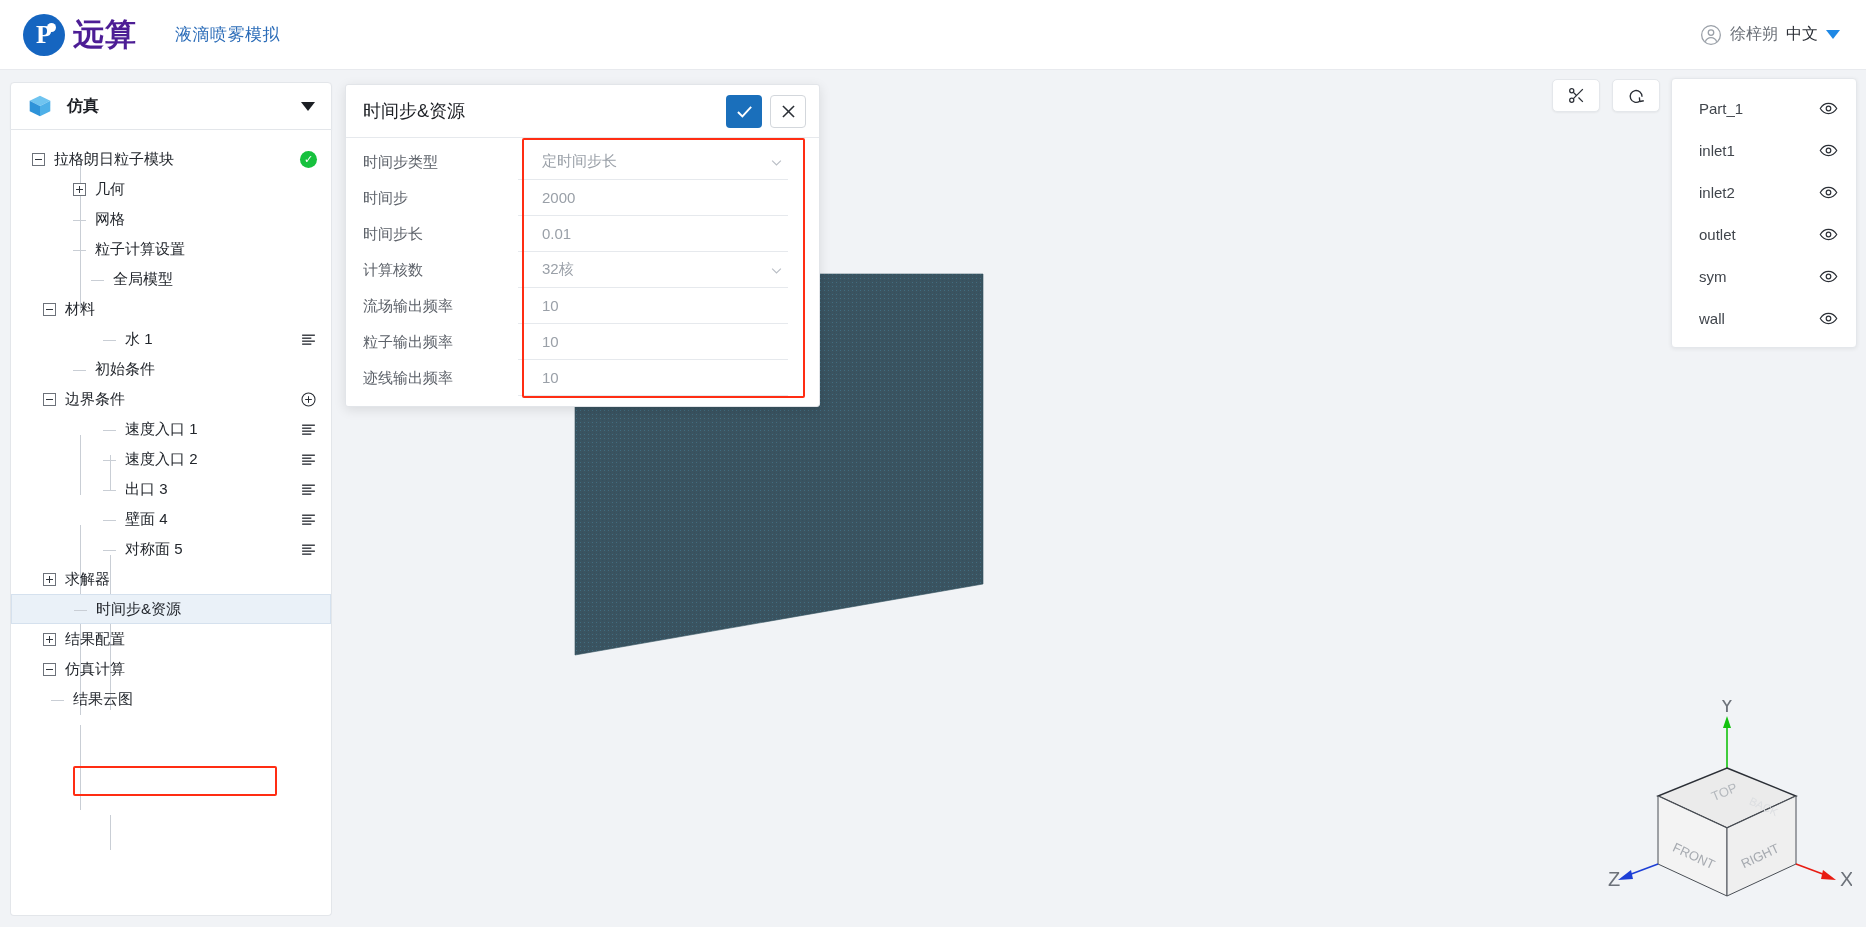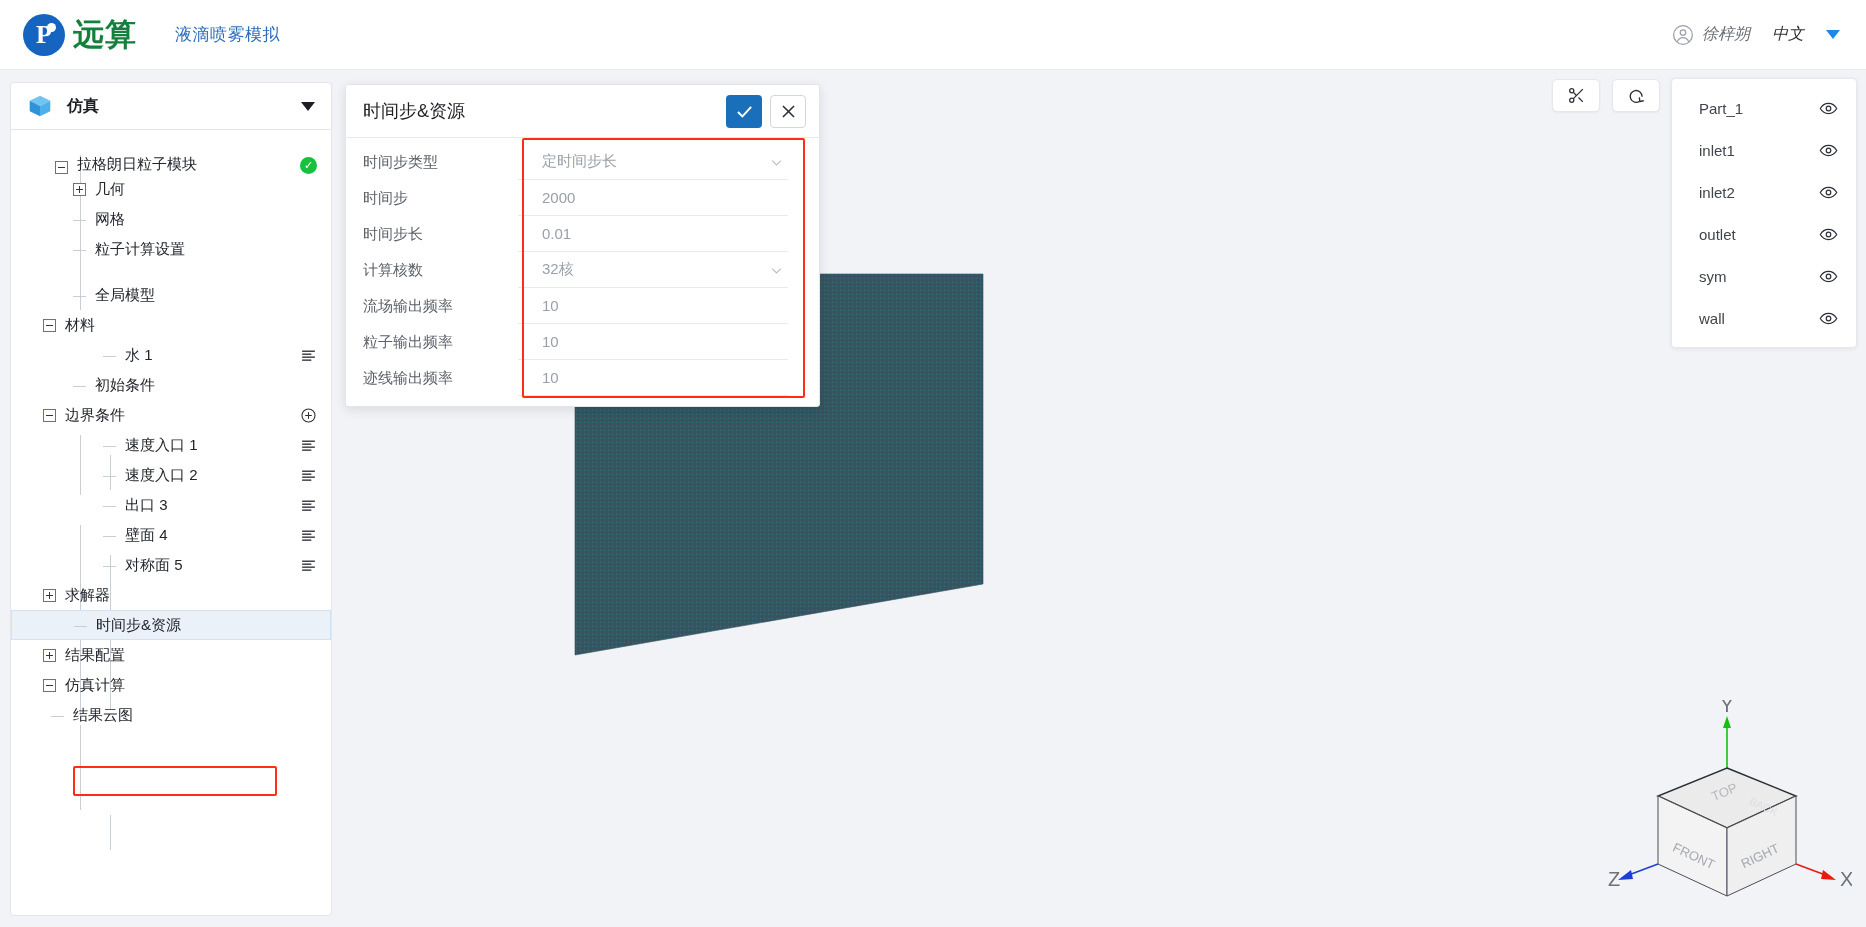--- a/index.html
+++ b/index.html
@@ -26,28 +26,28 @@
     position: absolute; left: 0; top: 0; width: 42px; height: 42px;
     color: #fff; font-size: 26px; font-weight: bold;
     display: flex; align-items: center; justify-content: center;
     font-family: "Liberation Serif", serif;
   }
   .logo-mark .dot {
     position:absolute; width:9px; height:9px; border-radius:50%;
     background:#ffffff; right:9px; top:9px;
   }
   .logo-text {
-    font-size: 31px; font-weight: bold; color: #15803d;
+    font-size: 31px; font-weight: bold; color: #4c1d95;
     margin-left: 8px; letter-spacing: 1px;
   }
   .app-title {
     font-size: 17px; color: #2b6cb8; margin-left: 38px; letter-spacing: .5px;
   }
   .topbar-right {
-    margin-left: auto; margin-right: 26px; display: flex; align-items: center; gap: 22px; font-style: italic;
+    margin-left: auto; margin-right: 26px; display: flex; align-items: center; gap: 8px;
   }
   .user-chip { display: flex; align-items: center; gap: 8px; color: #6b7078; font-size: 16px; }
   .avatar-ic { width: 22px; height: 22px; }
   .lang-text { font-size: 16px; color: #2b2f36; }
   .caret-blue {
     width: 0; height: 0; border-left: 7px solid transparent;
     border-right: 7px solid transparent; border-top: 9px solid #1e88e5;
   }
 
   
@@ -303,38 +303,38 @@
 
       <div class="vline" style="left:69px; top:25px; height:155px;"></div>
       <div class="vline" style="left:69px; top:305px; height:60px;"></div>
       <div class="vline" style="left:69px; top:395px; height:190px;"></div>
       <div class="vline" style="left:69px; top:595px; height:85px;"></div>
       <div class="vline" style="left:99px; top:325px; height:35px;"></div>
       <div class="vline" style="left:99px; top:425px; height:155px;"></div>
       <div class="vline" style="left:99px; top:685px; height:35px;"></div>
 
       <div id="tree-root">
-          <div class="tree-row" style="padding-left: 44px; align-items: flex-end;">
+          <div class="tree-row" style="padding-left: 21px;">
             <span class="expander"></span>
             <span class="lbl">拉格朗日粒子模块</span>
             <span class="ok-badge">✓</span>
           </div>
           <div class="tree-row" style="padding-left: 62px;">
             <span class="expander plus"></span>
             <span class="lbl">几何</span>
           </div>
           <div class="tree-row" style="padding-left: 62px;">
             <span class="stub"><span class="hline" style="position:relative; display:inline-block; top:-4px;"></span></span>
             <span class="lbl">网格</span>
           </div>
           <div class="tree-row" style="padding-left: 62px;">
             <span class="stub"><span class="hline" style="position:relative; display:inline-block; top:-4px;"></span></span>
             <span class="lbl">粒子计算设置</span>
           </div>
-          <div class="tree-row" style="padding-left: 62px; margin-top: 16px;">
+          <div class="tree-row" style="padding-left: 80px;">
             <span class="stub"><span class="hline" style="position:relative; display:inline-block; top:-4px;"></span></span>
             <span class="lbl">全局模型</span>
           </div>
           <div class="tree-row" style="padding-left: 32px;">
             <span class="expander"></span>
             <span class="lbl">材料</span>
           </div>
           <div class="tree-row" style="padding-left: 92px;">
             <span class="stub"><span class="hline" style="position:relative; display:inline-block; top:-4px;"></span></span>
             <span class="lbl">水 1</span>

